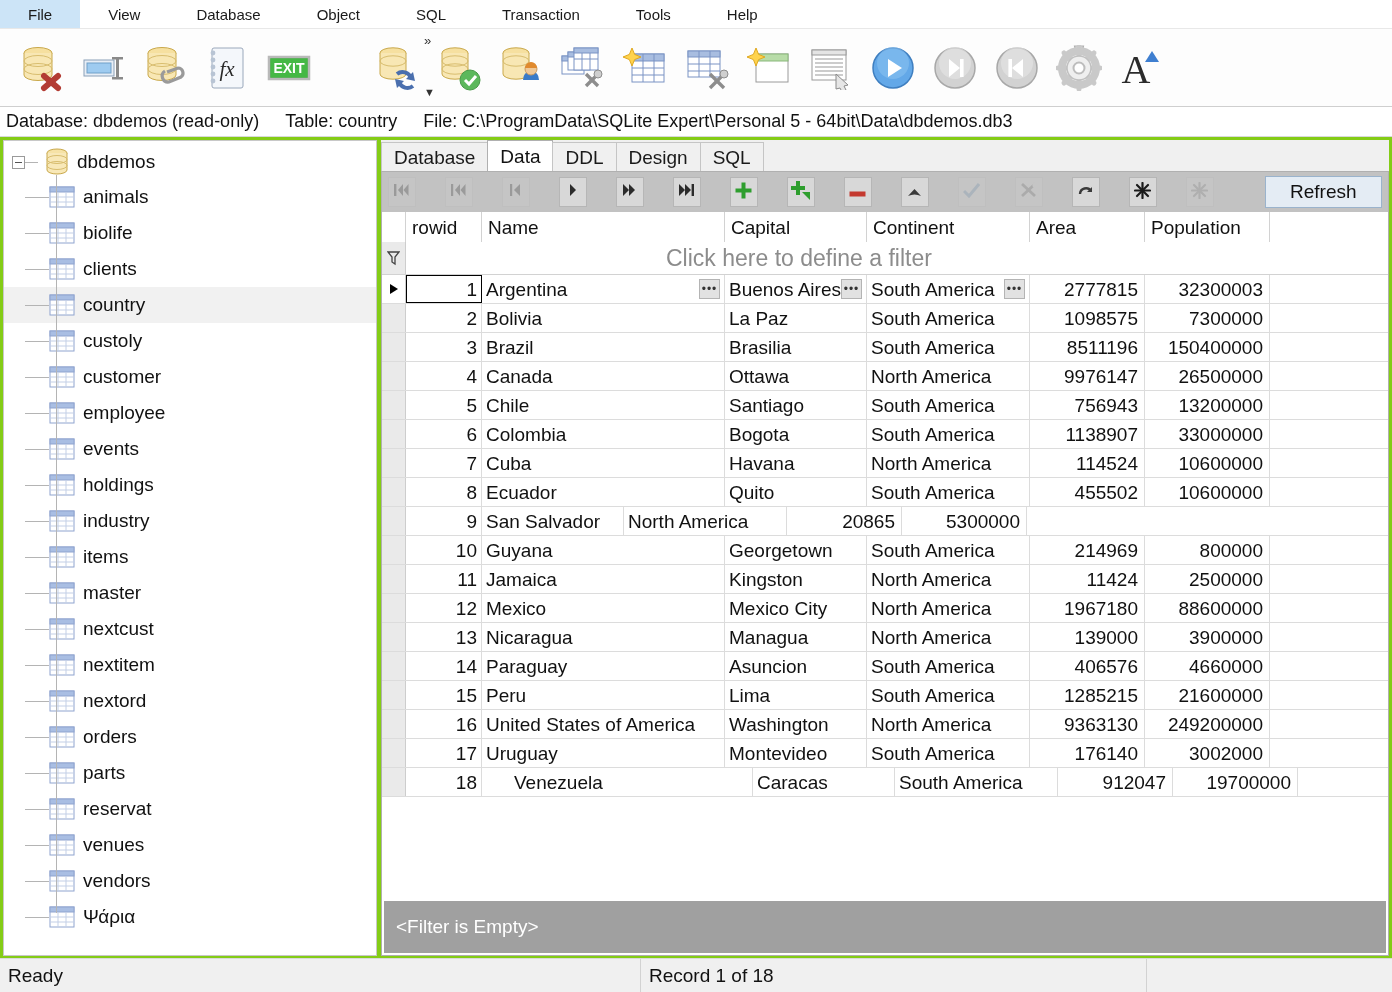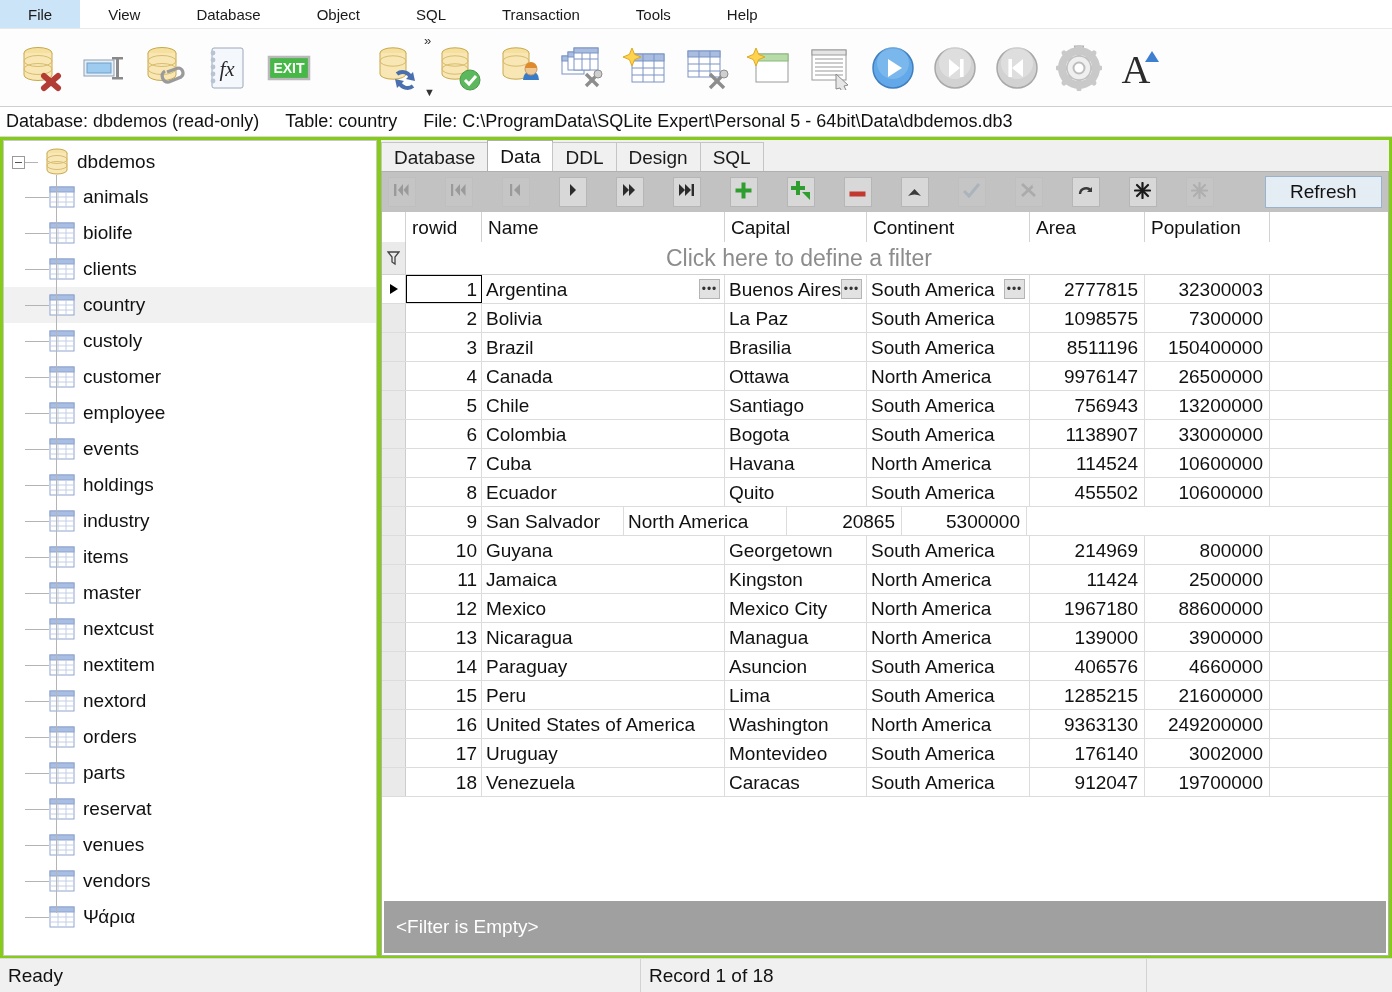--- a/index.html
+++ b/index.html
@@ -1188,21 +1188,21 @@
                 </div>
                 <div class="cell num" style="width: 125px; flex: 0 0 125px;">
                   <span>3002000</span>
                 </div>
               </div>
               <div class="grow">
                 <div class="ind"></div>
                 <div class="cell num rowid" style="width: 76px; flex: 0 0 76px;">
                   <span>18</span>
                 </div>
-                <div class="cell" style="width: 243px; flex: 0 0 243px;">
+                <div class="cell" style="width: 243px; flex: 0 0 243px; margin-left: 28px;">
                   <span>Venezuela</span>
                 </div>
                 <div class="cell" style="width: 142px; flex: 0 0 142px;">
                   <span>Caracas</span>
                 </div>
                 <div class="cell" style="width: 163px; flex: 0 0 163px;">
                   <span>South America</span>
                 </div>
                 <div class="cell num" style="width: 115px; flex: 0 0 115px;">
                   <span>912047</span>

